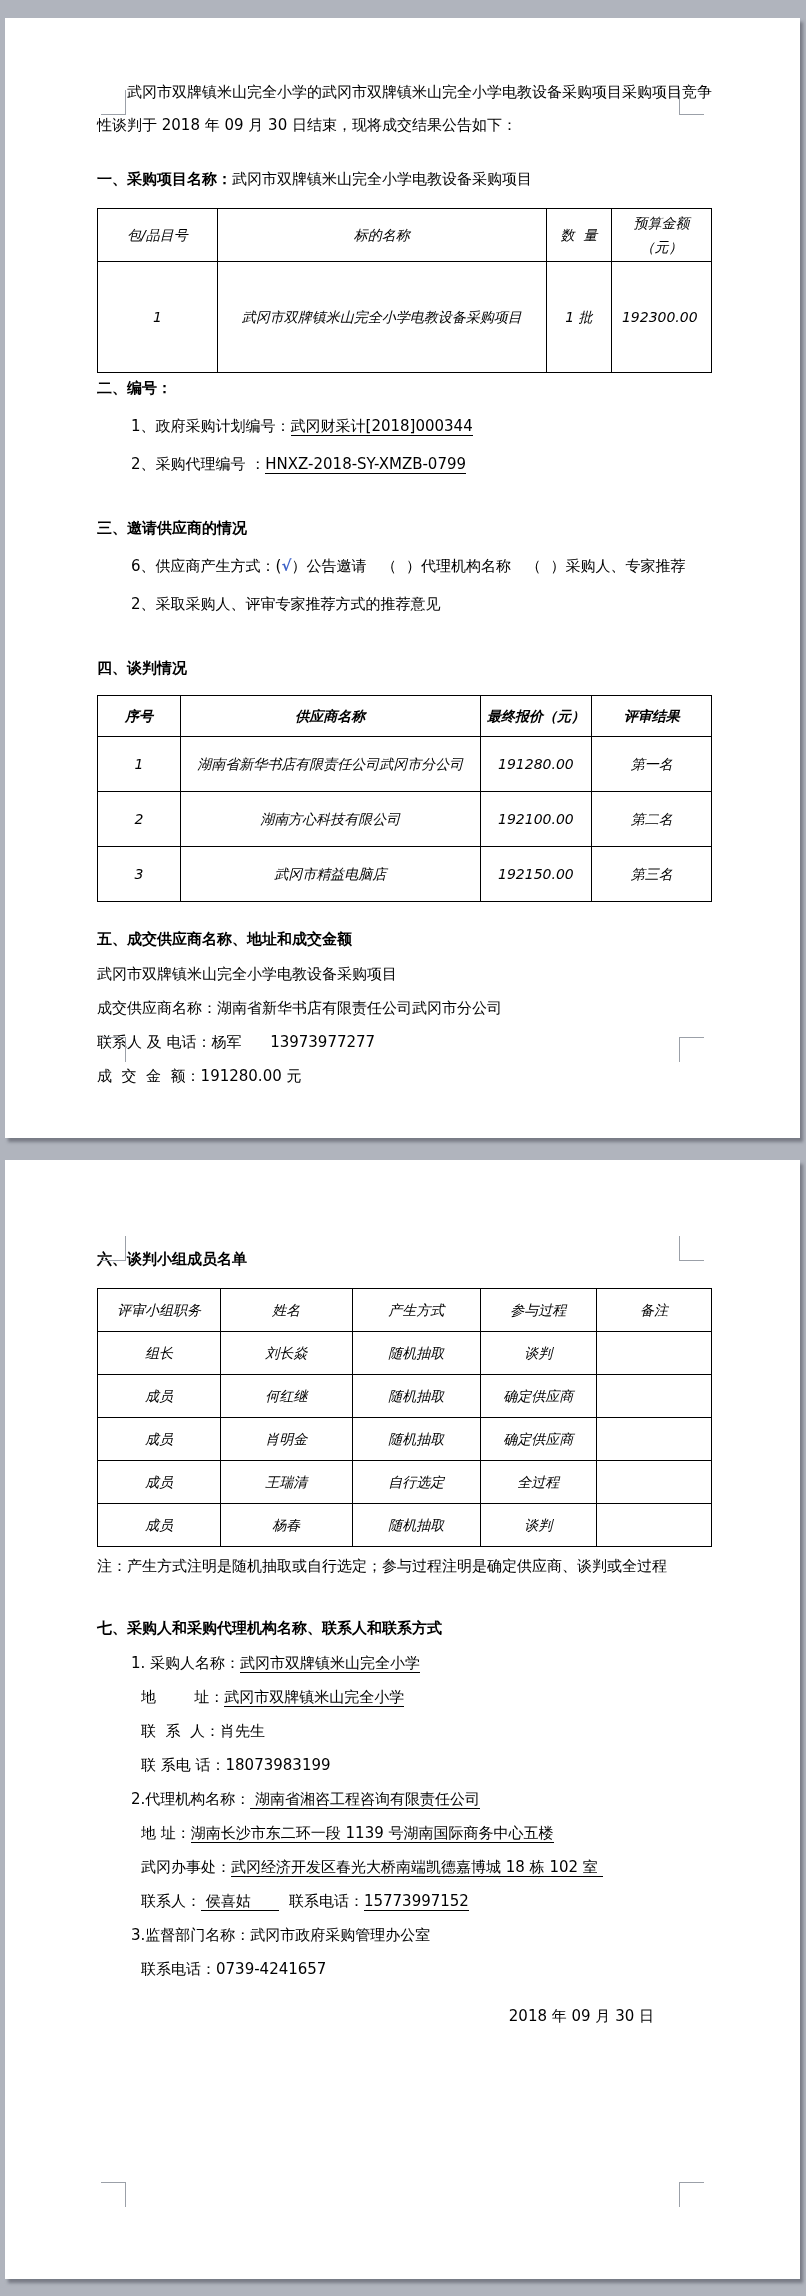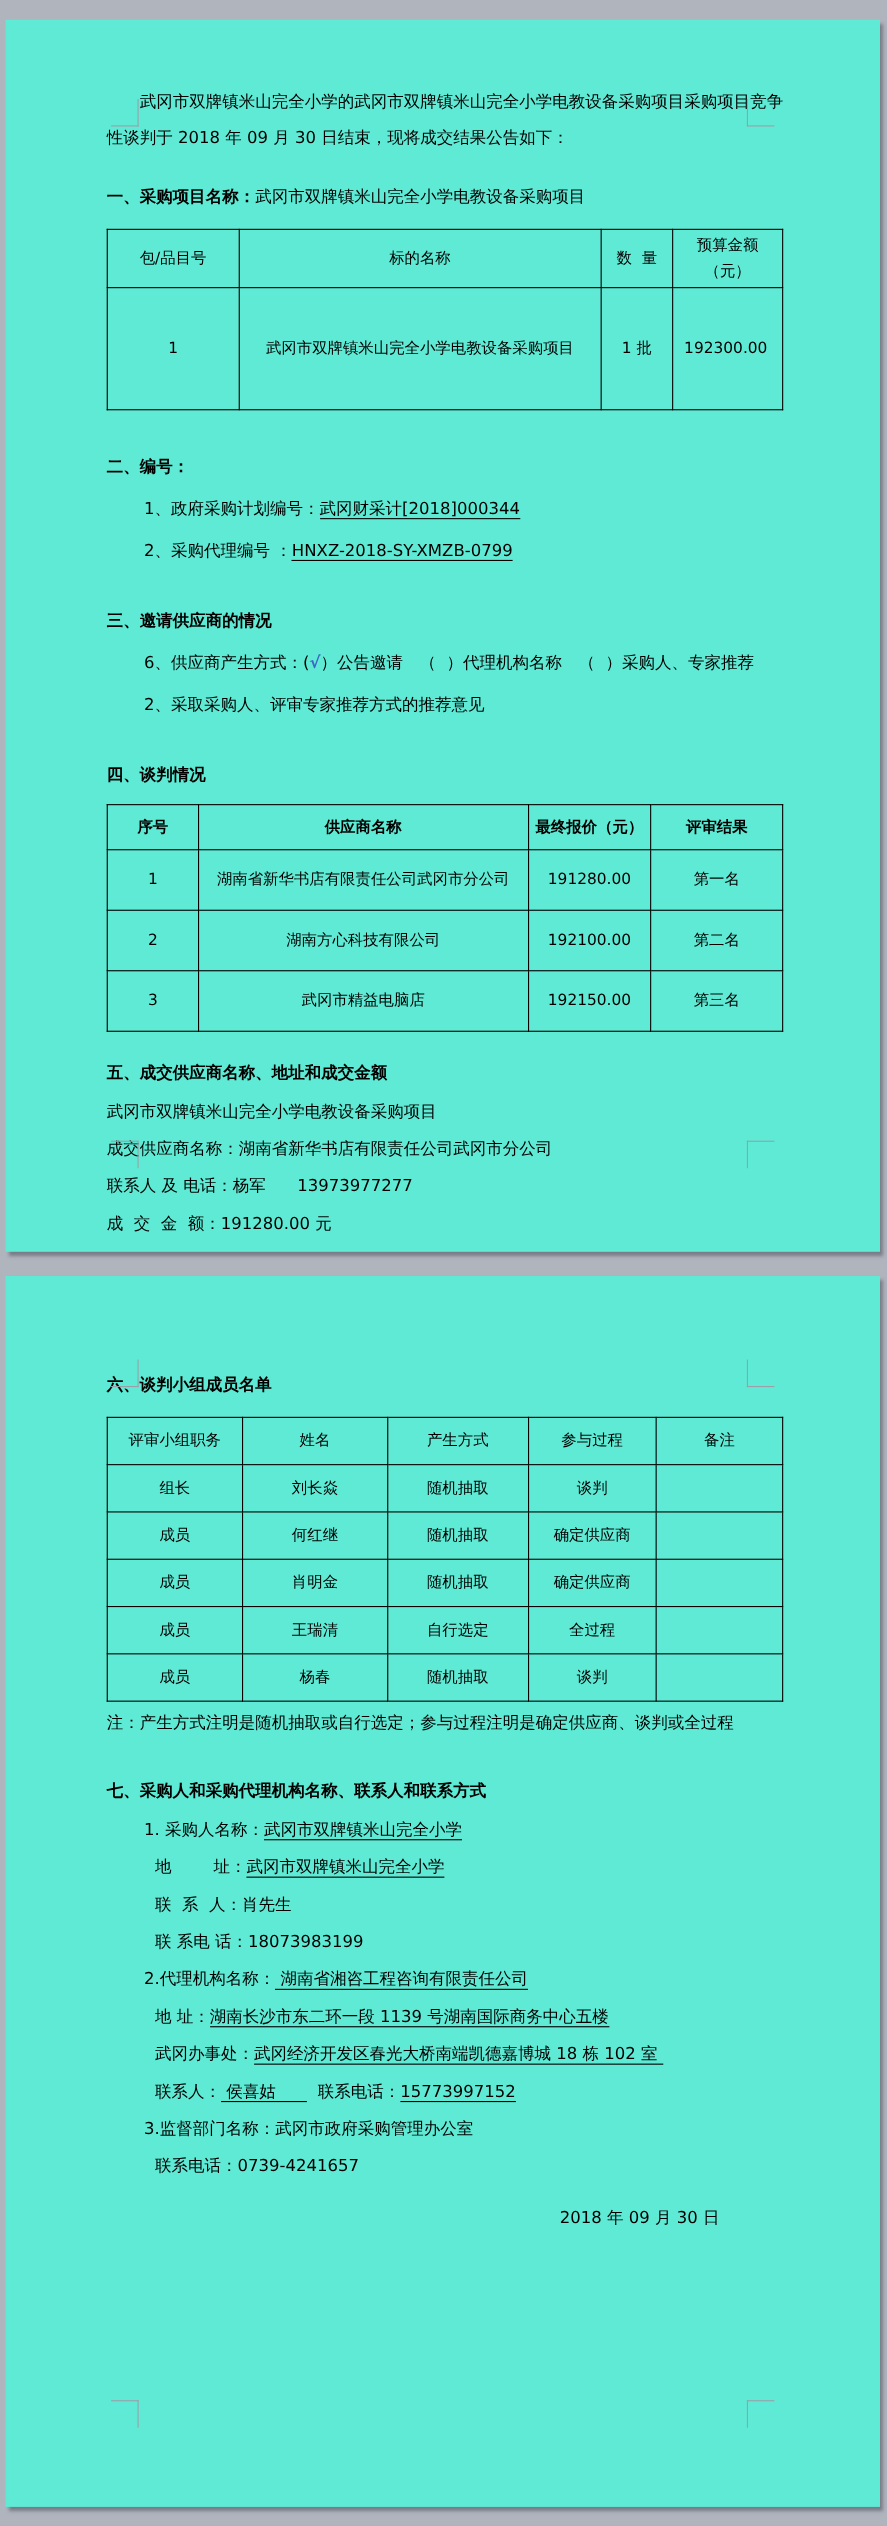--- a/index.html
+++ b/index.html
@@ -8,21 +8,21 @@
     background:#b0b4bd;
     font-family:"DejaVu Sans","Liberation Sans",sans-serif;
     color:#000;
     -webkit-font-smoothing:none;
   }
   .desk{width:806px;padding-top:18px;padding-bottom:17px;}
   .page{
     position:relative;
     width:795px;
     margin-left:5px;
-    background:#5eead4;
+    background:#ffffff;
     box-shadow:3px 4px 3px rgba(90,94,105,0.65);
     box-sizing:border-box;
   }
   .page1{height:1120px;margin-bottom:22px;}
   .page2{height:1119px;}
   .content{padding:58px 88px 0 92px;font-size:15px;line-height:30px;}
   .page2 .content{padding-top:84px;}
 
   
   .mark{position:absolute;width:24px;height:24px;}
@@ -32,29 +32,29 @@
   .mark.br{border-left:1px solid #9ba0a8;border-top:1px solid #9ba0a8;right:96px;bottom:76px;}
   .page2 .mark.tl,.page2 .mark.tr{top:76px;}
   .page2 .mark.bl,.page2 .mark.br{bottom:72px;}
 
   p{margin:0;}
   .pre{white-space:pre-wrap;}
   .intro{text-indent:2em;line-height:33px;margin-bottom:0;}
   .h{font-weight:bold;}
   .mt22{margin-top:22px;}
   .mt34{margin-top:34px;}
-  .mt36{margin-top:36px;}
+  .mt36{}
   .mt10{margin-top:10px;}
   .mt8{margin-top:8px;}
   .n{padding-left:34px;}   
   .s{padding-left:44px;}   
   .u{border-bottom:1px solid #000;}
   .check{color:#3f63c8;font-weight:bold;}
 
-  table{border-collapse:collapse;width:100%;table-layout:fixed;}
+  table{border-collapse:collapse;width:100%;table-layout:fixed;font-style:italic;}
   td{border:1px solid #000;text-align:center;vertical-align:middle;
      font-size:14px;line-height:24px;padding:2px 6px;overflow:hidden;}
   .t1{margin-top:14px;}
   .t1 .hr td{height:44px;}
   .t1 .dr td{height:106px;}
   .t1 td.money{text-align:left;padding-left:10px;}
   .t2{margin-top:12px;}
   .t2 .hr td{height:36px;font-weight:bold;}
   .t2 .dr td{height:50px;}
   .t3{margin-top:14px;}

